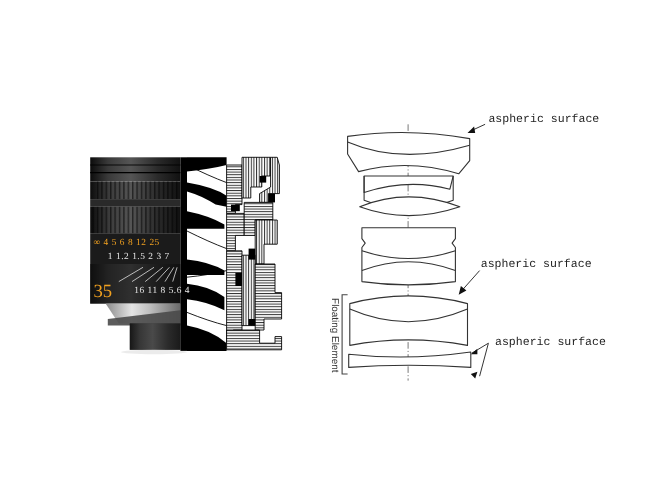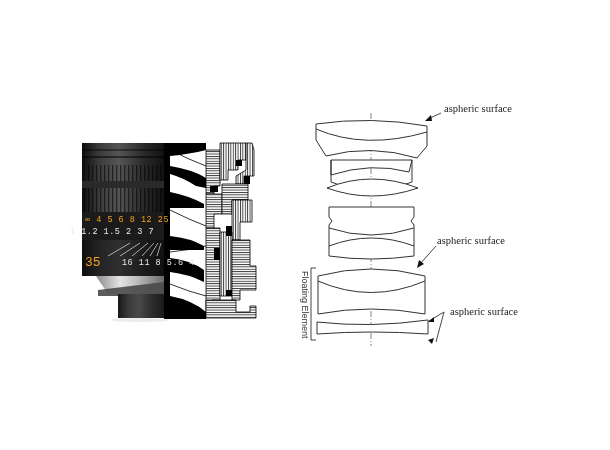--- a/index.html
+++ b/index.html
@@ -1,31 +1,31 @@
 <!DOCTYPE html>
 <html><head>
 <meta charset="utf-8">
 <style>
   html, body { margin: 0; padding: 0; background: #ffffff; }
   body { width: 610px; height: 450px; position: relative; overflow: hidden; font-family: "Liberation Sans", sans-serif; }
   .canvas { position: absolute; left: 0; top: 0; width: 610px; height: 450px; }
   .label {
-    position: absolute; font-family: Liberation Serif, serif; font-size: 10.5px;
+    position: absolute; font-family: Liberation Mono, monospace; font-size: 10.5px;
     color: #222222; white-space: nowrap; line-height: 1;
   }
   .vlabel {
     position: absolute; font-family: "Liberation Sans", sans-serif; font-size: 9px;
     color: #333333; white-space: nowrap; transform-origin: 0 0; transform: rotate(90deg); line-height: 1;
   }
   .scale {
-    position: absolute; font-family: Liberation Mono, monospace; white-space: nowrap; line-height: 1;
+    position: absolute; font-family: Liberation Serif, serif; white-space: nowrap; line-height: 1;
   }
   .scale.orange { color: #f0a020; font-size: 8.5px; letter-spacing: 0.5px; }
   .scale.white { color: #e8e8e8; font-size: 8.5px; letter-spacing: 0.5px; }
-  .scale.focal { color: #f0a020; font-size: 13px; text-align: center; }
+  .scale.focal { color: #f0a020; font-size: 17px; text-align: center; }
 </style>
 </head>
 <body>
 
 <div class="canvas">
 
   <svg width="610" height="450" style="position:absolute;left:0;top:0;">
     <defs>
       <linearGradient id="barrelGrad" x1="0" y1="0" x2="1" y2="0">
         <stop offset="0" stop-color="#0c0c0c"></stop>
@@ -118,21 +118,21 @@
       <rect x="210" y="186" width="8" height="6" fill="#000"></rect>
       <rect x="226" y="226" width="6" height="10" fill="#000"></rect>
       <rect x="214" y="248" width="6" height="12" fill="#000"></rect>
       <rect x="226" y="290" width="6" height="6" fill="#000"></rect>
       <rect x="236" y="160" width="6" height="6" fill="#000"></rect>
       <rect x="244" y="176" width="6" height="8" fill="#000"></rect>
     </g>
   </svg>
 
   <div class="scale orange" style="left:85px;top:216px;">∞ 4 5 6 8 12 25</div>
-  <div class="scale white" style="left:70px;top:228px;">1 1.2 1.5 2 3 7</div>
+  <div class="scale white" style="left:98px;top:228px;">1 1.2 1.5 2 3 7</div>
   <div class="scale focal" style="left:85px;top:256px;">35</div>
   <div class="scale white" style="left:105px;top:259px;margin-left:17px;">16 11 8 5.6 4</div>
 
   <svg width="610" height="450" style="position:absolute;left:0;top:0;">
     <g fill="#ffffff" stroke="#333333" stroke-width="1" stroke-linejoin="round">
 
       <line x1="371" y1="113" x2="371" y2="346" stroke="#666" stroke-width="0.8" stroke-dasharray="6 2 1 2"></line>
 
       <path d="M316 124 Q371 116 427 126 L427 146 L417 158 Q371 144 326 156 L316 140 Z"></path>
       <path d="M316 129 Q365 150 427 132" fill="none"></path>

